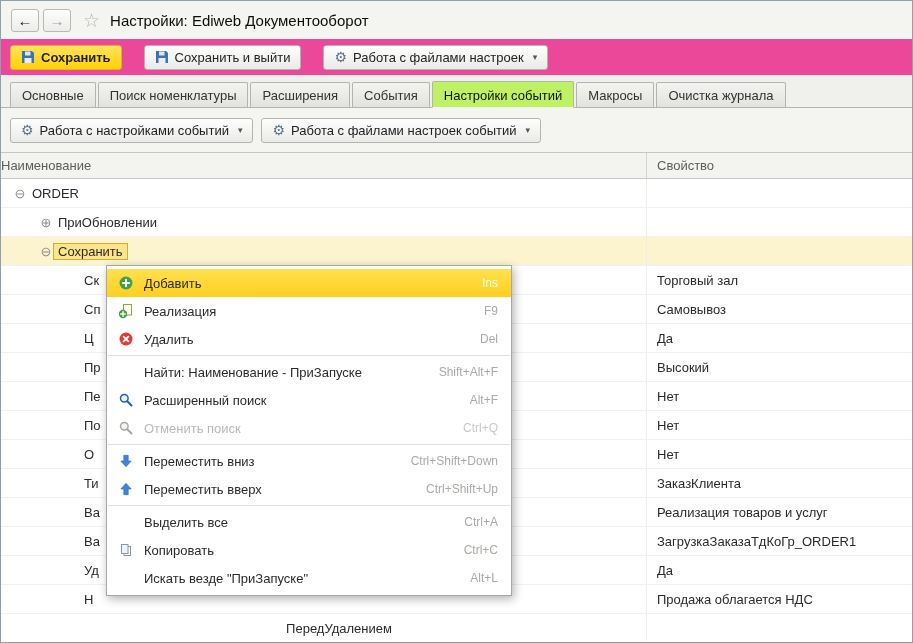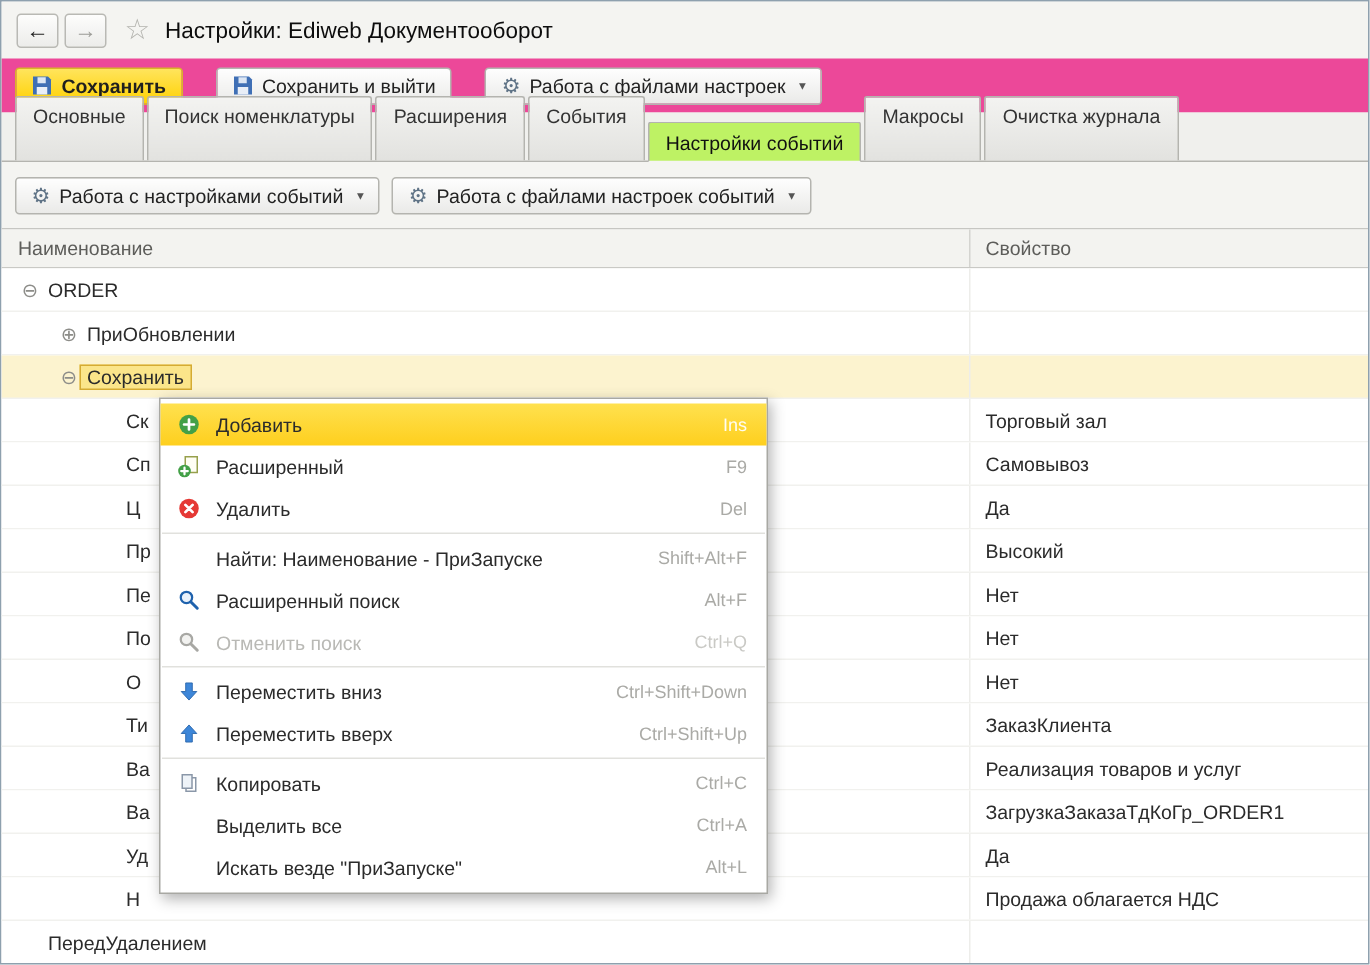--- a/index.html
+++ b/index.html
@@ -19,31 +19,31 @@
   .toolbar{display:flex;align-items:center;gap:22px;height:36px;padding:0 9px;background:#ec4899}
   .btn{display:inline-flex;align-items:center;gap:6px;height:25px;padding:0 10px;border:1px solid #b4b4af;border-radius:3px;
        background:linear-gradient(#fefefe,#eaeae8);font-size:13px;color:#222;white-space:nowrap;cursor:default}
   .btn.primary{background:linear-gradient(#ffe45c,#ffd103);border-color:#d8b32b;font-weight:bold;color:#1f1f1f}
   .caret{font-size:9px;color:#555;margin-left:3px}
   .gear{font-size:14px;color:#5f7386;line-height:1}
   .flop{display:inline-flex;line-height:0}
 
   
   .tabs{display:flex;align-items:flex-end;height:33px;padding:0 9px;border-bottom:1px solid #b4b4af;background:#f0f0ed}
-  .tab{height:43px;padding:5px 11px 0;border:1px solid #b4b4af;border-bottom:none;border-radius:2px 2px 0 0;
+  .tab{height:25px;padding:5px 11px 0;border:1px solid #b4b4af;border-bottom:none;border-radius:2px 2px 0 0;
        background:linear-gradient(#f3f3f1,#e2e2df);font-size:13px;color:#333;margin-right:2px;white-space:nowrap;cursor:default}
   .tab.active{position:relative;z-index:2;height:27px;margin-bottom:-1px;padding-top:6px;background:#bef264;border-bottom:1px solid #f4f4f1;color:#111}
 
   
   .subtoolbar{display:flex;align-items:center;gap:8px;height:44px;padding:0 9px;background:#f4f4f1}
 
   
   .grid{background:#fff;border-top:1px solid #c6c6c2}
   .thead{display:flex;height:26px;background:#f3f3f0;border-bottom:1px solid #c9c9c5;font-size:13px;color:#5d5d5a;align-items:center}
-  .hcell.name{width:646px;padding-left:11px;border-right:1px solid #d4d4d0;height:100%;display:flex;align-items:center}
+  .hcell.name{width:646px;border-right:1px solid #d4d4d0;height:100%;display:flex;align-items:center}
   .hcell.value{flex:1;padding-left:10px}
   .tbody{background:#fff}
   .trow{display:flex;height:29px;align-items:stretch;border-bottom:1px solid #f1f1ee;font-size:13px;color:#2b2b2b;background:#fff}
   .trow.selected{background:#fcf3cf}
   .cell{display:flex;align-items:center;overflow:hidden;white-space:nowrap}
   .cell.name{width:646px;border-right:1px solid #ededea}
   .cell.value{flex:1;padding-left:10px}
   .expander{width:16px;margin-right:4px;color:#8d8d89;font-size:13px;text-align:center;flex:none;cursor:default}
   .trow.selected .label{background:#fbe58a;border:1px solid #d5ab33;padding:0 4px;margin-left:-5px}
 
@@ -234,21 +234,21 @@
           <div class="cell value">Да</div>
         </div>
         <div class="trow">
           <div class="cell name" style="padding-left: 63px;">
             <span class="expander"></span>
             <span class="label">Н</span>
           </div>
           <div class="cell value">Продажа облагается НДС</div>
         </div>
         <div class="trow">
-          <div class="cell name" style="padding-left: 11px;">
+          <div class="cell name" style="padding-left: 11px; justify-content: center;">
             <span class="expander"></span>
             <span class="label">ПередУдалением</span>
           </div>
           <div class="cell value"></div>
         </div>
       </div>
   </div>
 
   <div class="menu">
       <div class="mi hl">
@@ -262,21 +262,21 @@
         <span class="sc">Ins</span>
       </div>
       <div class="mi">
         <span class="ic">
           <svg width="16" height="16" viewBox="0 0 16 16">
             <rect x="5.5" y="1.5" width="8" height="10.5" fill="#fffef4" stroke="#97a04c"></rect>
             <circle cx="5" cy="11" r="4.2" fill="#43a047"></circle>
             <path d="M5 8.8v4.4M2.8 11h4.4" stroke="#fff" stroke-width="1.5" stroke-linecap="round"></path>
           </svg>
         </span>
-        <span class="lbl">Расширенный</span>
+        <span class="lbl">Реализация</span>
         <span class="sc">F9</span>
       </div>
       <div class="mi">
         <span class="ic">
           <svg width="16" height="16" viewBox="0 0 16 16">
             <circle cx="8" cy="8" r="6.5" fill="#e53935"></circle>
             <path d="M5.6 5.6l4.8 4.8M10.4 5.6l-4.8 4.8" stroke="#fff" stroke-width="1.8" stroke-linecap="round"></path>
           </svg>
         </span>
         <span class="lbl">Удалить</span>
@@ -322,34 +322,34 @@
         <span class="ic">
           <svg width="16" height="16" viewBox="0 0 16 16">
             <path d="M8 2.3l5.2 5.7H10.2v5.7H5.8V8H2.8z" fill="#3d86d8" stroke="#2a66ab" stroke-width="0.6"></path>
           </svg>
         </span>
         <span class="lbl">Переместить вверх</span>
         <span class="sc">Ctrl+Shift+Up</span>
       </div>
       <div class="sep"></div>
       <div class="mi">
-        <span class="ic">
-          <svg width="16" height="16" viewBox="0 0 16 16">
-            <rect x="6" y="4.5" width="6.5" height="9" fill="#fff" stroke="#8a97a8"></rect>
-            <rect x="3.5" y="2.5" width="6.5" height="9" fill="#eef3f8" stroke="#8a97a8"></rect>
-          </svg>
-        </span>
-        <span class="lbl">Копировать</span>
-        <span class="sc">Ctrl+C</span>
-      </div>
-      <div class="mi">
         <span class="ic"></span>
         <span class="lbl">Выделить все</span>
         <span class="sc">Ctrl+A</span>
       </div>
       <div class="mi">
+        <span class="ic">
+          <svg width="16" height="16" viewBox="0 0 16 16">
+            <rect x="6" y="4.5" width="6.5" height="9" fill="#fff" stroke="#8a97a8"></rect>
+            <rect x="3.5" y="2.5" width="6.5" height="9" fill="#eef3f8" stroke="#8a97a8"></rect>
+          </svg>
+        </span>
+        <span class="lbl">Копировать</span>
+        <span class="sc">Ctrl+C</span>
+      </div>
+      <div class="mi">
         <span class="ic"></span>
         <span class="lbl">Искать везде "ПриЗапуске"</span>
         <span class="sc">Alt+L</span>
       </div>
     </div>
 
 </div>
 
 </body></html>

